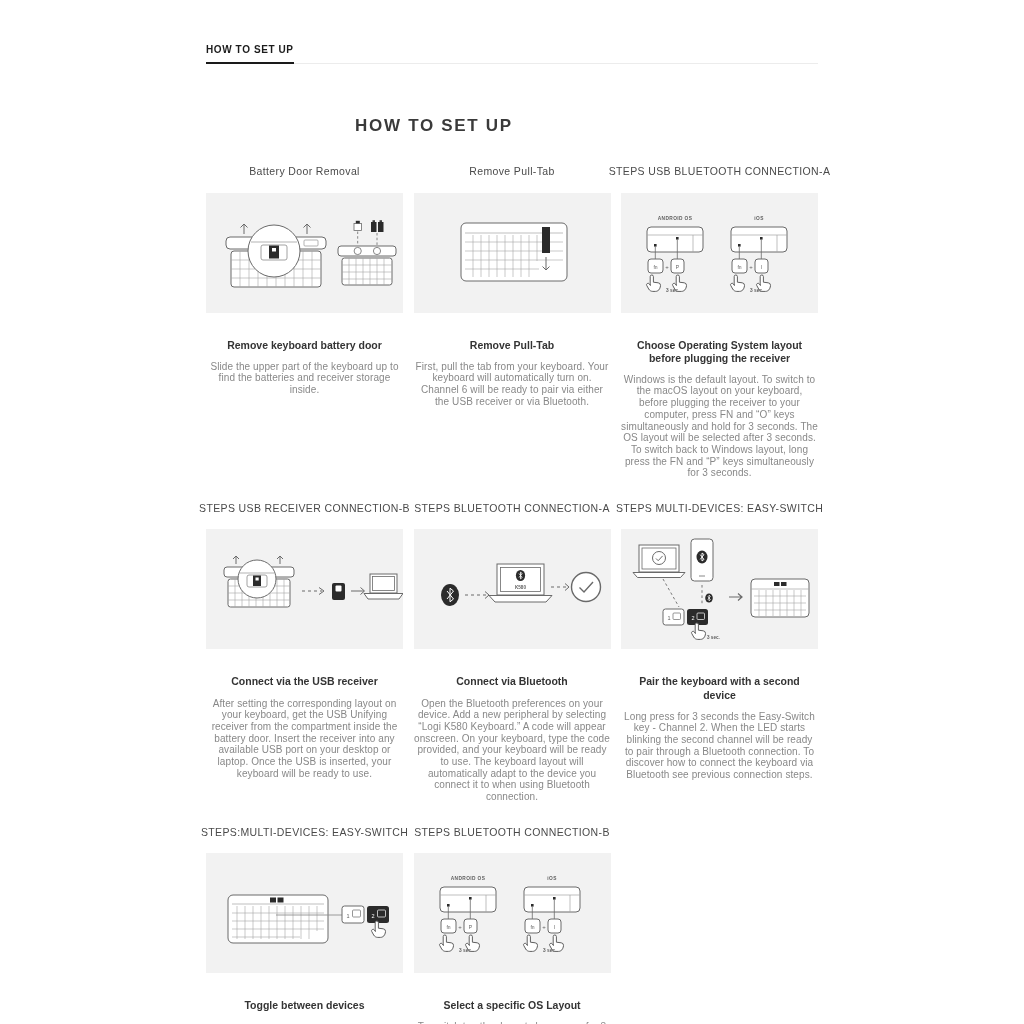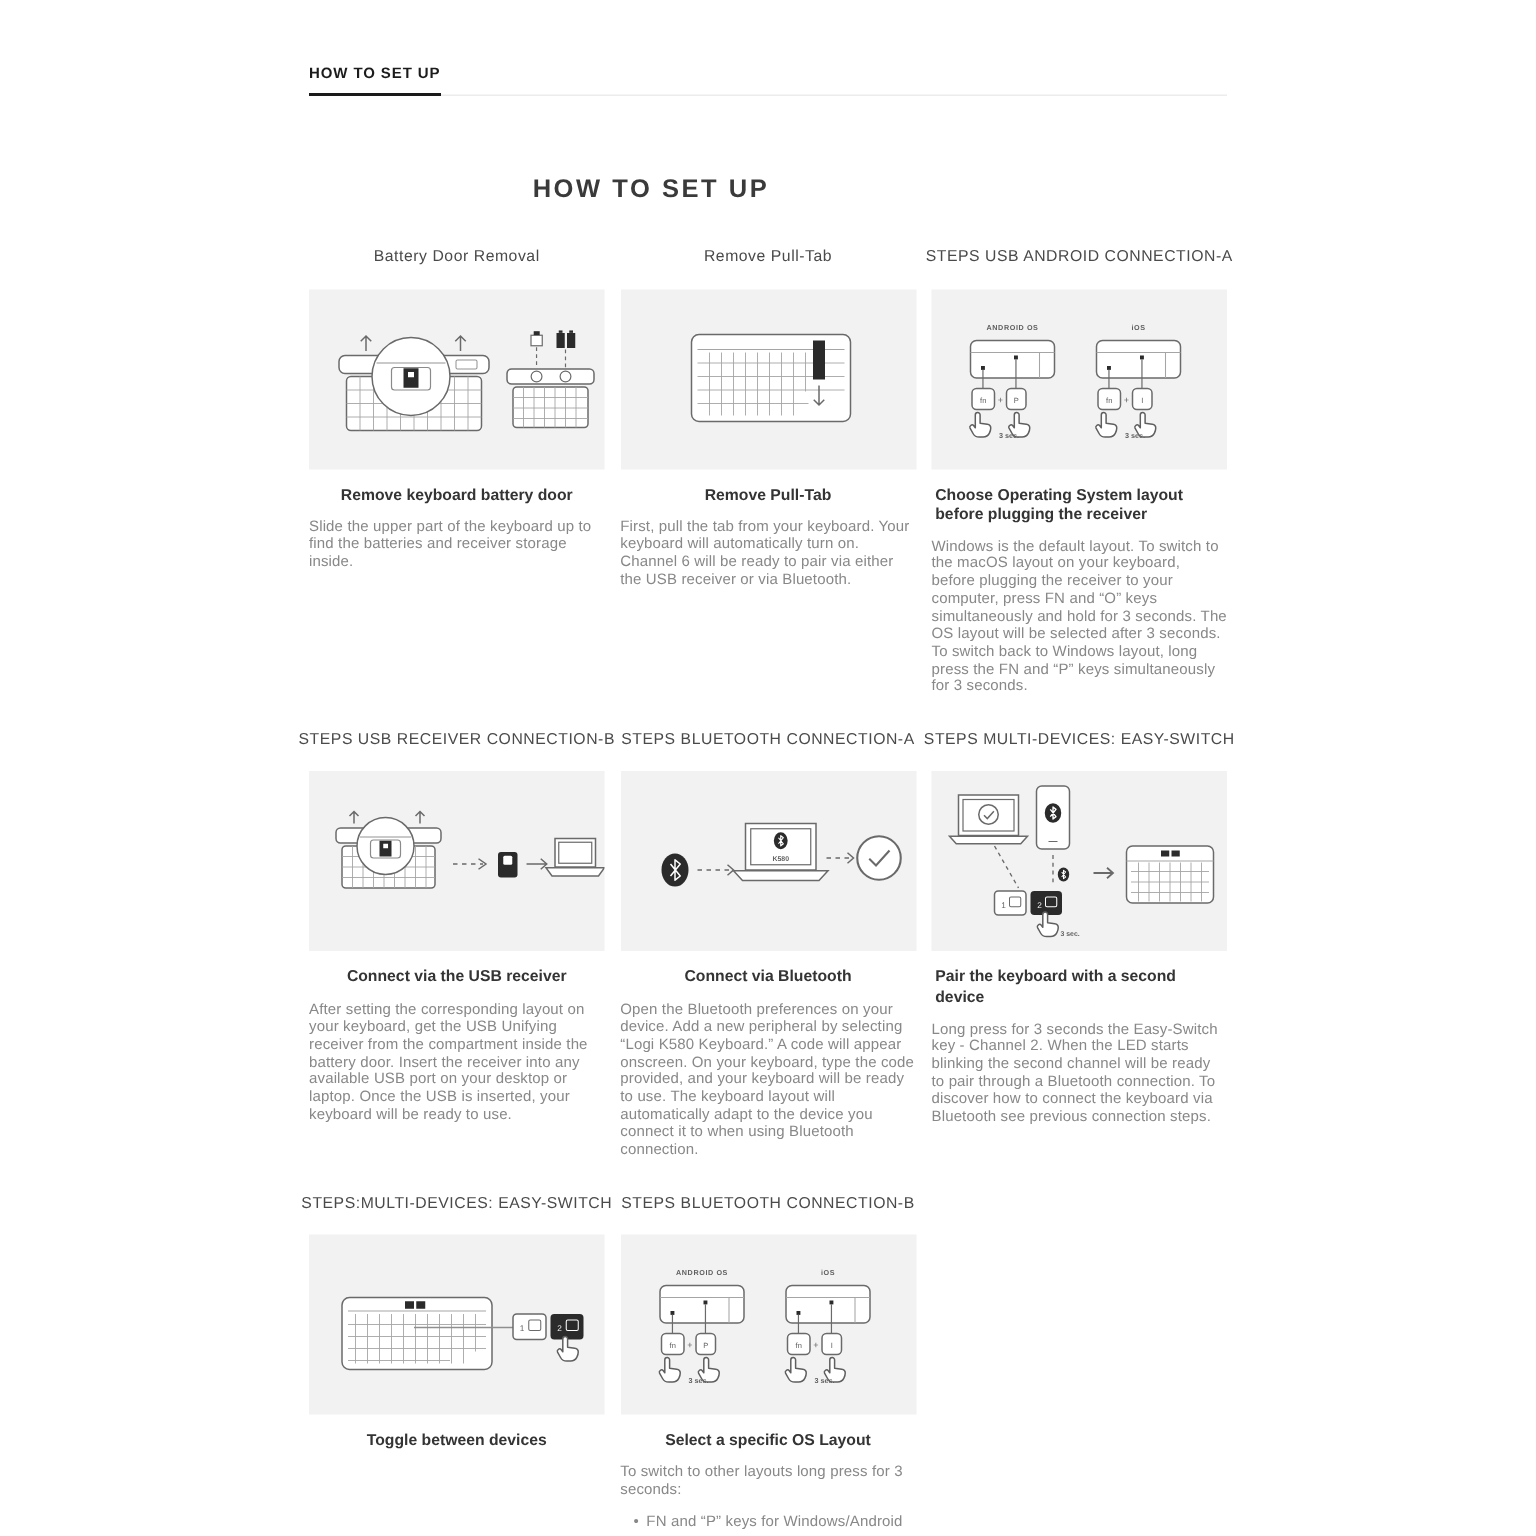--- a/index.html
+++ b/index.html
@@ -13,23 +13,23 @@
   .heading{position:absolute;top:116px;left:0;width:100%;text-align:center;
            font-size:17px;font-weight:bold;letter-spacing:.10em;color:#3a3a3a;}
 
   .grid{position:absolute;left:206px;top:166px;width:612px;display:grid;
         grid-template-columns:repeat(3,197px);justify-content:space-between;row-gap:24px;}
   .card{display:flex;flex-direction:column;align-items:center;}
   .card-title{font-size:10.5px;color:#4a4a4a;letter-spacing:.035em;text-align:center;
               line-height:1;margin-bottom:16px;white-space:nowrap;}
   .card-img{width:197px;height:120px;background:#f2f2f2;display:flex;align-items:center;justify-content:center;}
   .card-img svg{display:block;}
-  .card-sub{margin-top:11px;font-size:10.5px;font-weight:bold;color:#343434;
+  .card-sub{margin-top:26px;font-size:10.5px;font-weight:bold;color:#343434;text-align:center;
             line-height:1.25;max-width:192px;}
-  .card-body{margin-top:9px;font-size:10px;line-height:1.17;color:#888;
+  .card-body{margin-top:9px;font-size:10px;line-height:1.17;color:#888;text-align:center;
              max-width:197px;letter-spacing:.01em;}
   .bullets{margin-top:8px;}
   .bullet{display:flex;justify-content:center;gap:5px;font-size:10px;line-height:1.3;color:#888;}
   svg text{font-family:"Liberation Sans",sans-serif;}
 </style>
 </head>
 <body>
 
 <svg width="0" height="0" style="position:absolute">
   <defs>
@@ -99,21 +99,21 @@
             <rect x="128" y="34" width="8" height="26" fill="#2b2b2b" stroke="none"></rect>
             <path d="M132,64 V77 M128.5,73.5 L132,77 L135.5,73.5"></path>
           </g>
         </svg>
       </div>
       <div class="card-sub">Remove Pull-Tab</div>
       <div class="card-body">First, pull the tab from your keyboard. Your keyboard will automatically turn on. Channel 6 will be ready to pair via either the USB receiver or via Bluetooth.</div>
     </div>
 
     <div class="card">
-      <div class="card-title">STEPS USB ANDROID CONNECTION-A</div>
+      <div class="card-title">STEPS USB BLUETOOTH CONNECTION-A</div>
       <div class="card-img">
         <svg width="197" height="120" viewBox="0 0 197 120">
           <g stroke="#6a6a6a" fill="none" stroke-width="1">
             <text x="54" y="27" font-size="4.8" fill="#5f5f5f" text-anchor="middle" letter-spacing=".4" stroke="none" font-weight="bold">ANDROID OS</text>
             <rect x="26" y="34" width="56" height="25" rx="4" fill="#fff"></rect>
             <path d="M26,42 h56" stroke="#a5a5a5" stroke-width=".7"></path>
             <path d="M72,42 v17" stroke="#a5a5a5" stroke-width=".7"></path>
             <rect x="33" y="51" width="2.6" height="2.6" fill="#2b2b2b" stroke="none"></rect>
             <path d="M34.3,53.5 V66" stroke-width=".8"></path>
             <rect x="55" y="44" width="2.6" height="2.6" fill="#2b2b2b" stroke="none"></rect>

